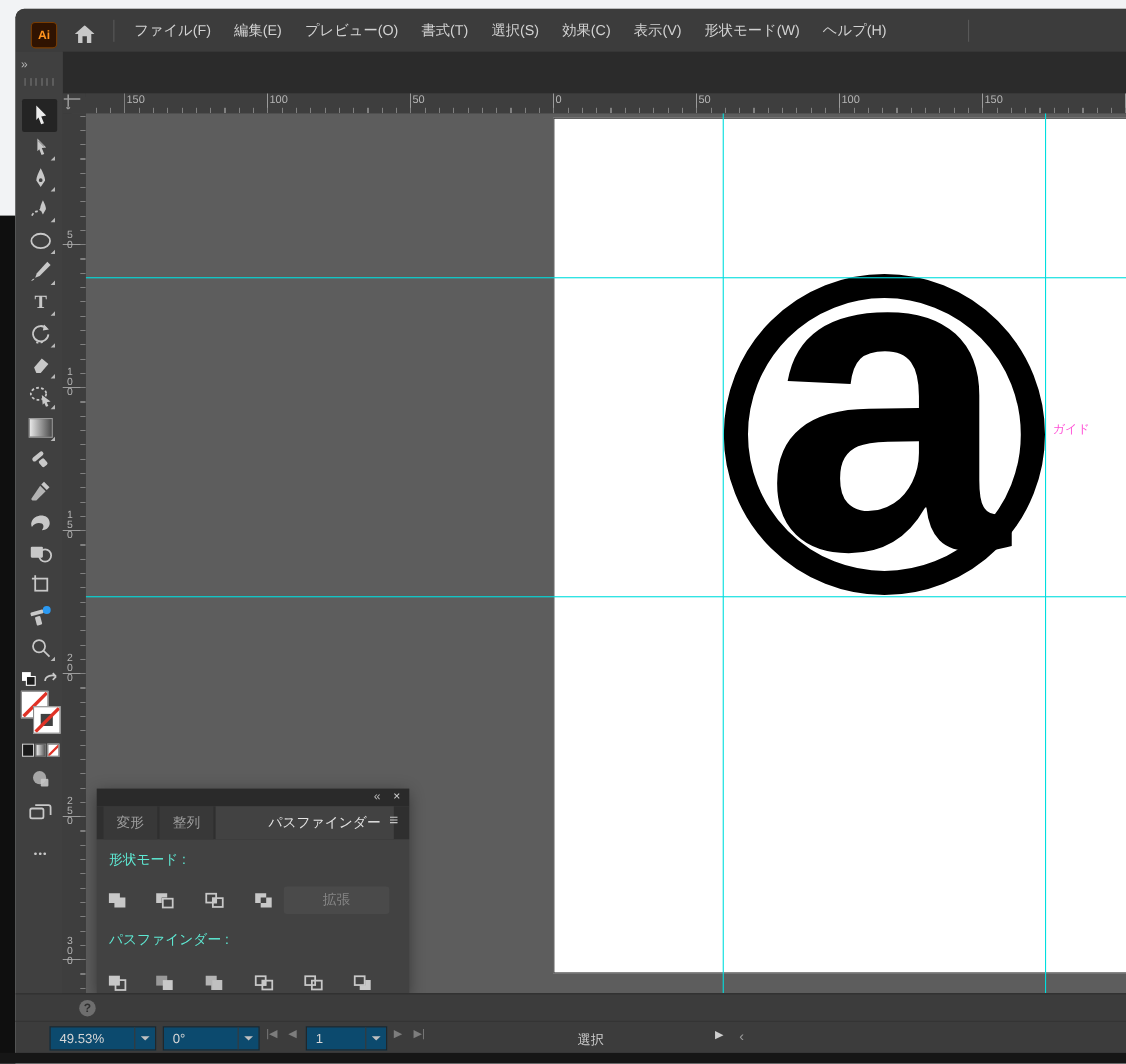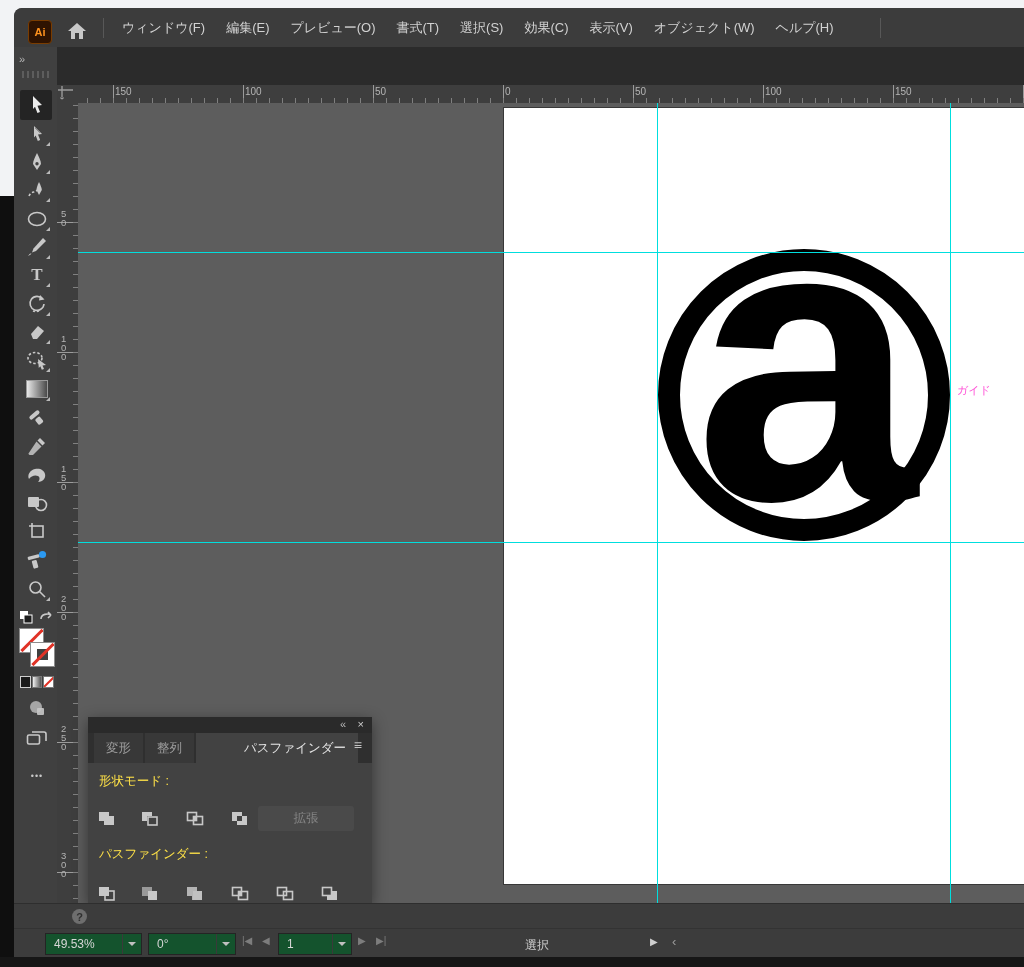--- a/index.html
+++ b/index.html
@@ -57,29 +57,29 @@
   #guide-label{left:879px;top:280px;color:#ff4fd6;font-size:11px;}
   
   #pf-panel{left:74px;top:709px;width:284px;height:186px;background:#424242;box-shadow:0 4px 14px rgba(0,0,0,.45);}
   #pf-header{left:0;top:0;width:284px;height:16px;background:#2a2a2a;color:#b9b9b9;}
   #pf-collapse{right:26px;top:1px;position:absolute;font-size:11px;}
   #pf-close{right:8px;top:1px;position:absolute;font-size:11px;color:#cfcfcf;}
   #pf-tabs{left:0;top:16px;width:284px;height:30px;background:#2f2f2f;display:flex;}
   .pf-tab{height:30px;display:flex;align-items:center;justify-content:center;font-size:12.5px;color:#9e9e9e;background:#383838;margin-right:2px;padding:0 12px;}
   .pf-tab.active{background:#424242;color:#e4e4e4;padding-left:48px;}
   #pf-menu{position:absolute;right:10px;top:20px;color:#c3c3c3;font-size:14px;}
-  .pf-label{position:absolute;left:11px;color:#fde047;font-size:12.5px;}
+  .pf-label{position:absolute;left:11px;color:#5eead4;font-size:12.5px;}
   .pf-btn{position:absolute;width:28px;height:24px;display:flex;align-items:center;justify-content:center;}
   #pf-expand{left:170px;top:89px;width:96px;height:25px;background:#4a4a4a;border-radius:3px;color:#868686;font-size:12.5px;display:flex;align-items:center;justify-content:center;position:absolute;}
   
   #hintbar{left:0;top:895px;width:1010px;height:25px;background:#3c3c3c;border-top:1px solid #2e2e2e;display:flex;align-items:center;}
   #help-icon{margin-left:58px;width:15px;height:15px;border-radius:50%;background:#6e6e6e;color:#2f2f2f;font-size:11px;font-weight:bold;display:flex;align-items:center;justify-content:center;}
   #hint-text{margin-left:9px;color:#cdcdcd;font-size:12px;white-space:nowrap;}
   #bottombar{left:0;top:920px;width:1010px;height:29px;background:#3c3c3c;border-top:1px solid #333;}
-  .combo{position:absolute;top:4px;height:20px;background:#14532d;border:1px solid #242424;display:flex;align-items:center;color:#d6d6d6;font-size:12px;}
+  .combo{position:absolute;top:4px;height:20px;background:#0c4a6e;border:1px solid #242424;display:flex;align-items:center;color:#d6d6d6;font-size:12px;}
   .combo .val{padding-left:8px;flex:1;}
   .combo .dd{width:18px;height:100%;border-left:1px solid #3a3a3a;display:flex;align-items:center;justify-content:center;}
   .chev{width:0;height:0;border-left:4px solid transparent;border-right:4px solid transparent;border-top:4px solid #c0c0c0;}
   .navbtn{position:absolute;top:6px;color:#7d7d7d;font-size:10px;}
   #tool-status{left:468px;top:8px;width:110px;text-align:center;color:#cfcfcf;font-size:12px;position:absolute;}
   #bb-play{left:636px;top:7px;color:#cfcfcf;font-size:10px;}
   #bb-angle{left:658px;top:5px;color:#9a9a9a;font-size:13px;}
   .ic{fill:#c8c8c8;stroke:none;}
   .ic-s{fill:none;stroke:#c8c8c8;stroke-width:1.6;}
 </style>
@@ -92,28 +92,28 @@
 
   <div id="menubar" class="abs">
     <div id="ai-logo" class="abs">Ai</div>
     <div id="home-btn" class="abs">
       <svg width="18" height="16" viewBox="0 0 18 16">
           <path class="ic" d="M9 0 L18 8 L15 8 L15 16 L11 16 L11 10 L7 10 L7 16 L3 16 L3 8 L0 8 Z"></path>
         </svg>
     </div>
     <div class="vdiv abs" style="left:89px;top:10px;height:20px;"></div>
     <div id="menu-items" class="abs">
-      <span class="menu-item">ウィンドウ(F)</span>
+      <span class="menu-item">ファイル(F)</span>
       <span class="menu-item">編集(E)</span>
       <span class="menu-item">プレビュー(O)</span>
       <span class="menu-item">書式(T)</span>
       <span class="menu-item">選択(S)</span>
       <span class="menu-item">効果(C)</span>
       <span class="menu-item">表示(V)</span>
-      <span class="menu-item">オブジェクト(W)</span>
+      <span class="menu-item">形状モード(W)</span>
       <span class="menu-item">ヘルプ(H)</span>
     </div>
     <div class="vdiv abs" style="left:866px;top:10px;height:20px;"></div>
   </div>
 
   <div id="tabstrip" class="abs">
     <div id="doc-tab" class="abs" style="left:8px;">
       <span class="title">名称未設定-1* @ 49.53 % (CMYK/プレビュー)</span>
       <span id="tab-close">×</span>
     </div>

